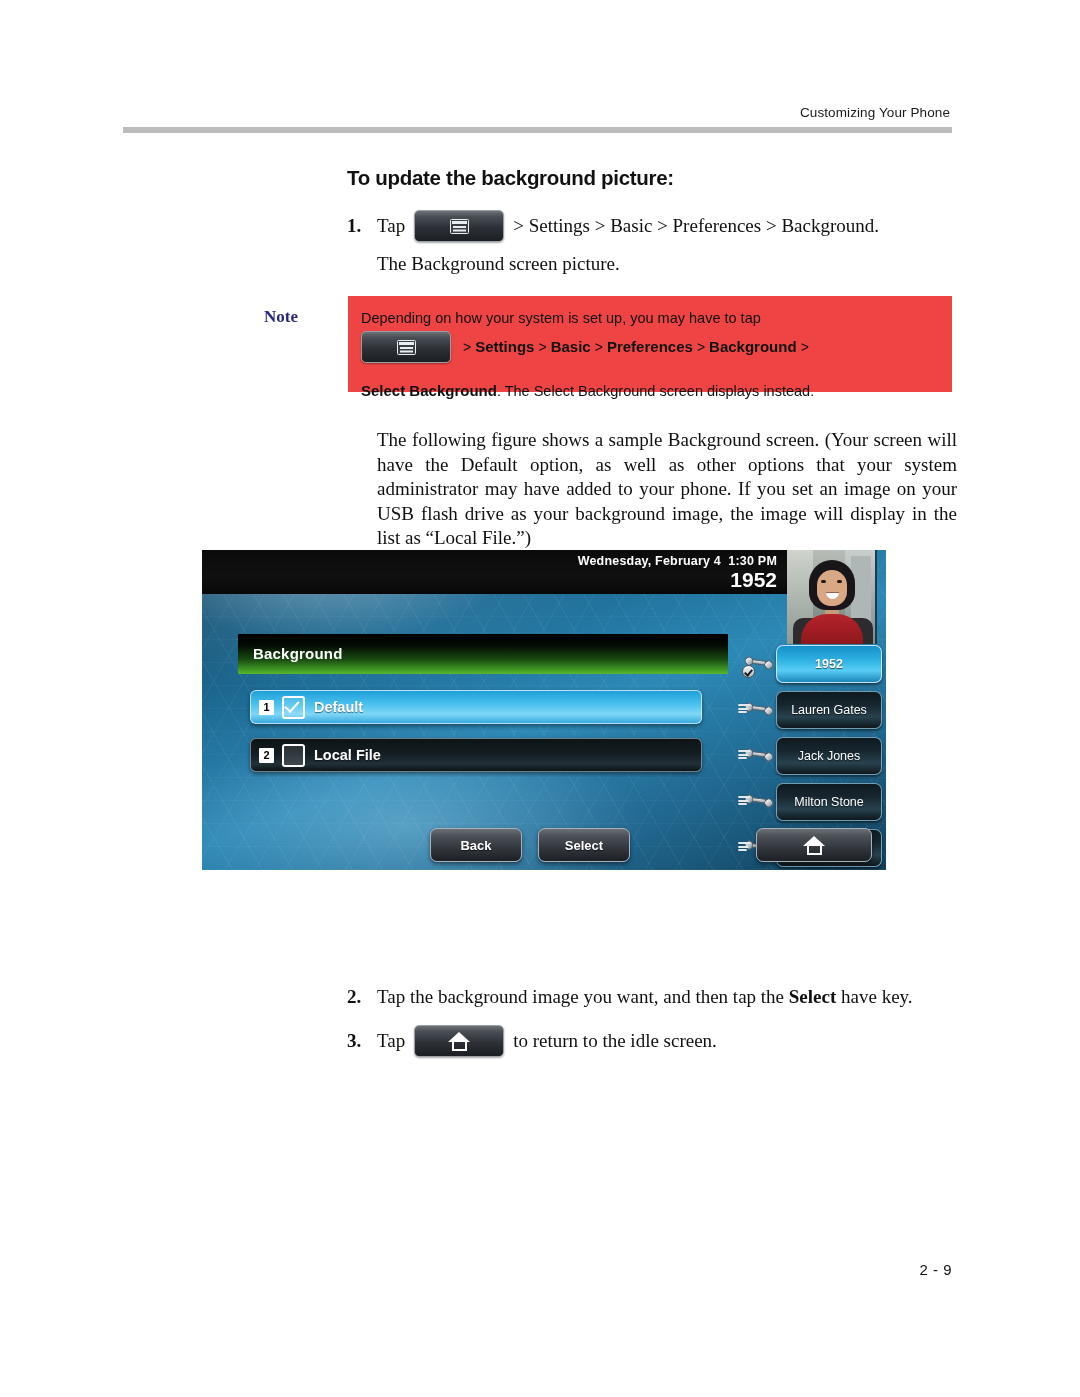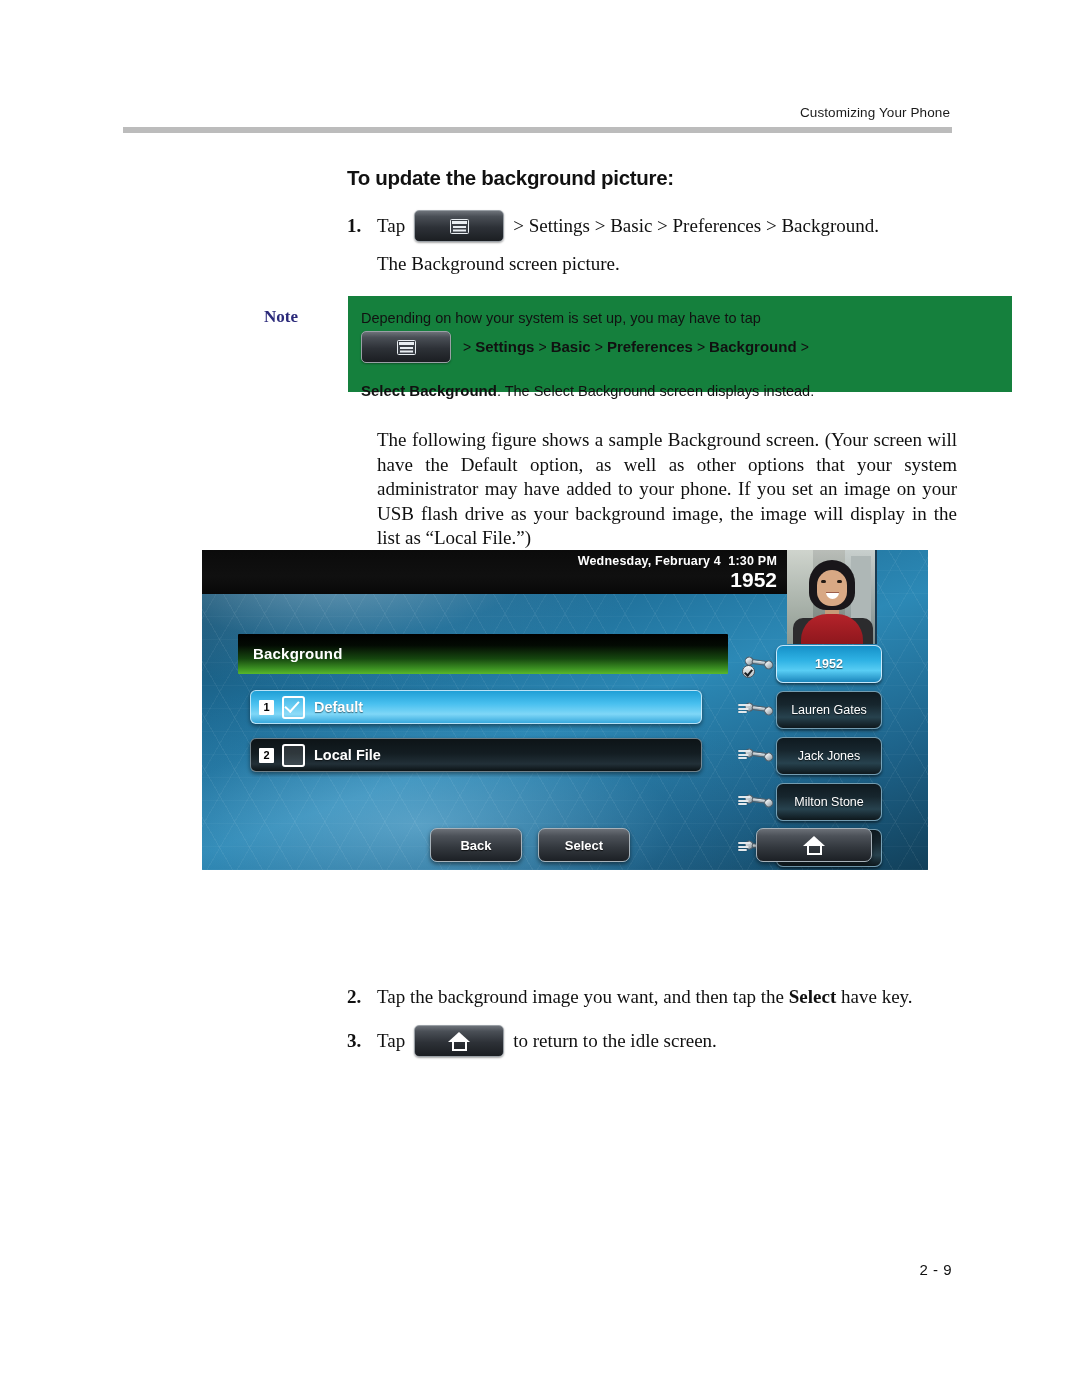--- a/index.html
+++ b/index.html
@@ -129,23 +129,23 @@
     font-family: "Liberation Serif", serif;
     font-weight: bold;
     font-size: 17px;
     color: #2b2a7a;
     text-align: center;
   }
   #note-box {
     position: absolute;
     top: 296px;
     left: 348px;
-    width: 664px;
+    width: 604px;
     height: 96px;
-    background: #15803d;
+    background: #ef4444;
   }
   #note-inner {
     padding: 11px 0 0 13px;
     font-family: "Liberation Sans", sans-serif;
     font-size: 14.5px;
     line-height: 22px;
     color: #111;
   }
   #note-line2 {
     display: flex;
@@ -172,21 +172,20 @@
 
   
   #phone-figure {
     position: absolute;
     top: 550px;
     left: 202px;
     width: 684px;
     height: 320px;
     overflow: hidden;
     background: #0d2a3f;
-    padding-left: 42px;
   }
   #phone-bg {
     position: absolute; inset: 0;
     background:
       radial-gradient(ellipse 60% 55% at 18% 4%, rgba(190,225,245,.55) 0%, rgba(120,185,220,.12) 45%, rgba(0,0,0,0) 72%),
       radial-gradient(ellipse 70% 60% at 30% 86%, rgba(150,205,235,.45) 0%, rgba(60,130,175,.10) 50%, rgba(0,0,0,0) 78%),
       linear-gradient(160deg, #15445f 0%, #1d6a93 28%, #2c89b6 52%, #1d6289 78%, #12405a 100%);
   }
   #phone-pattern {
     position: absolute; inset: 0;

